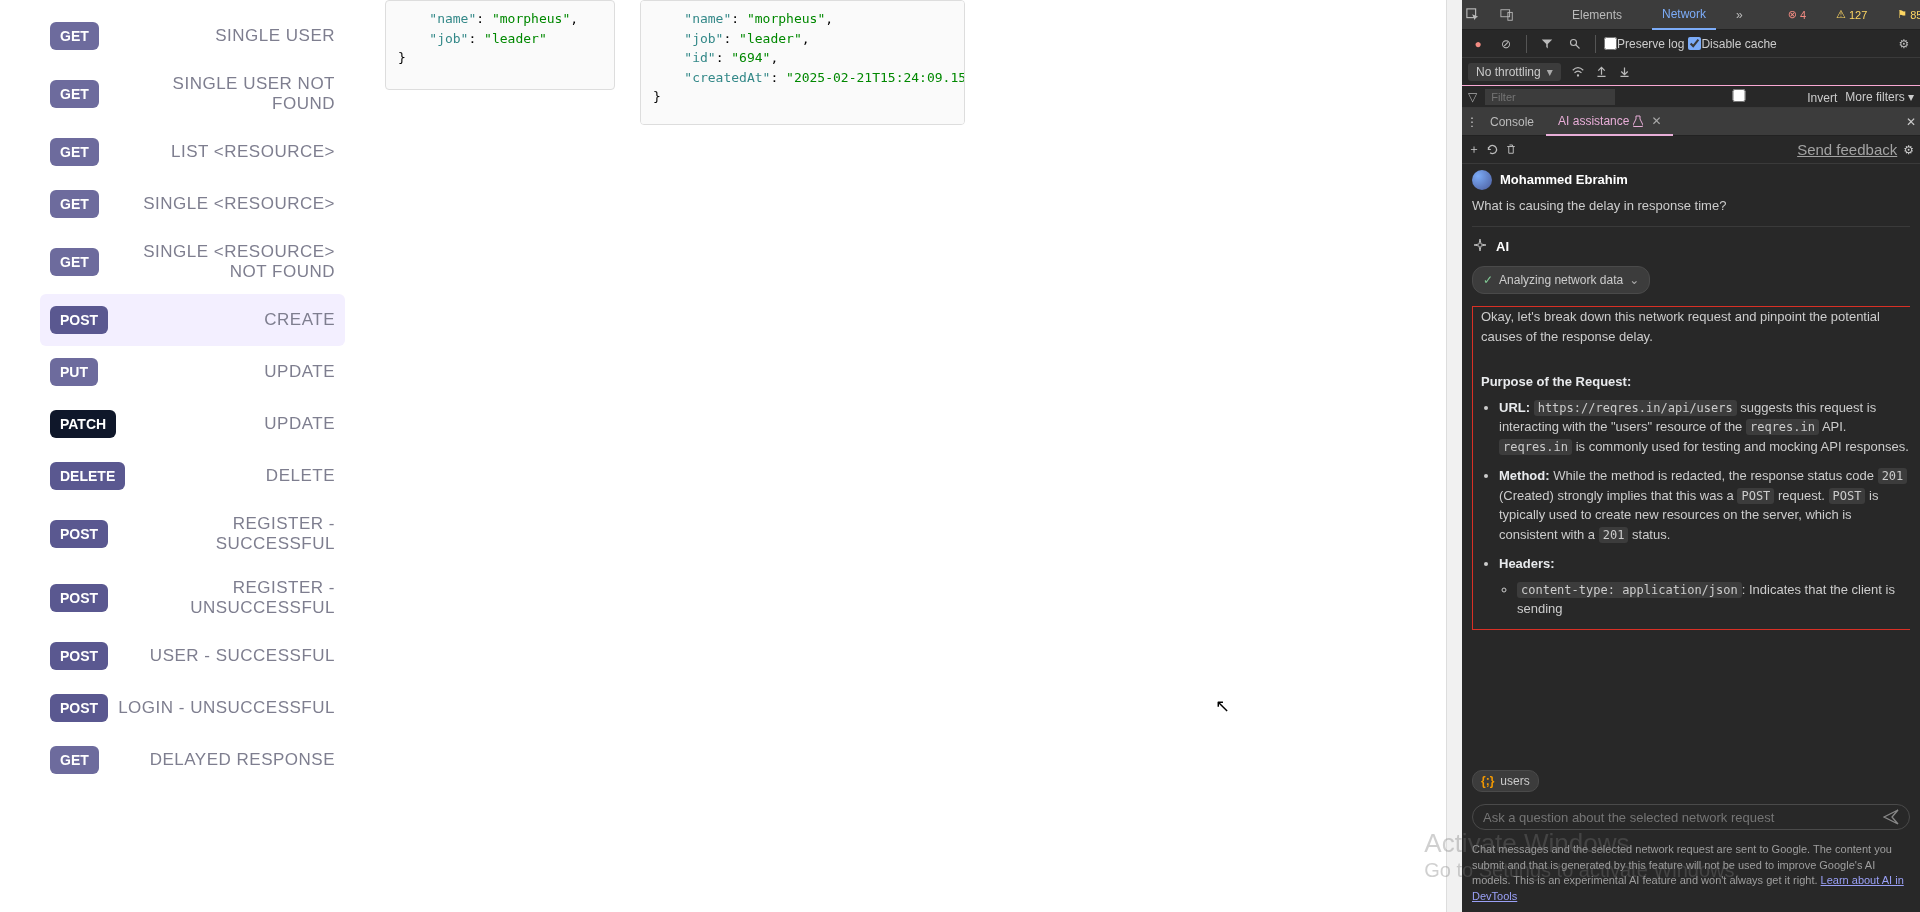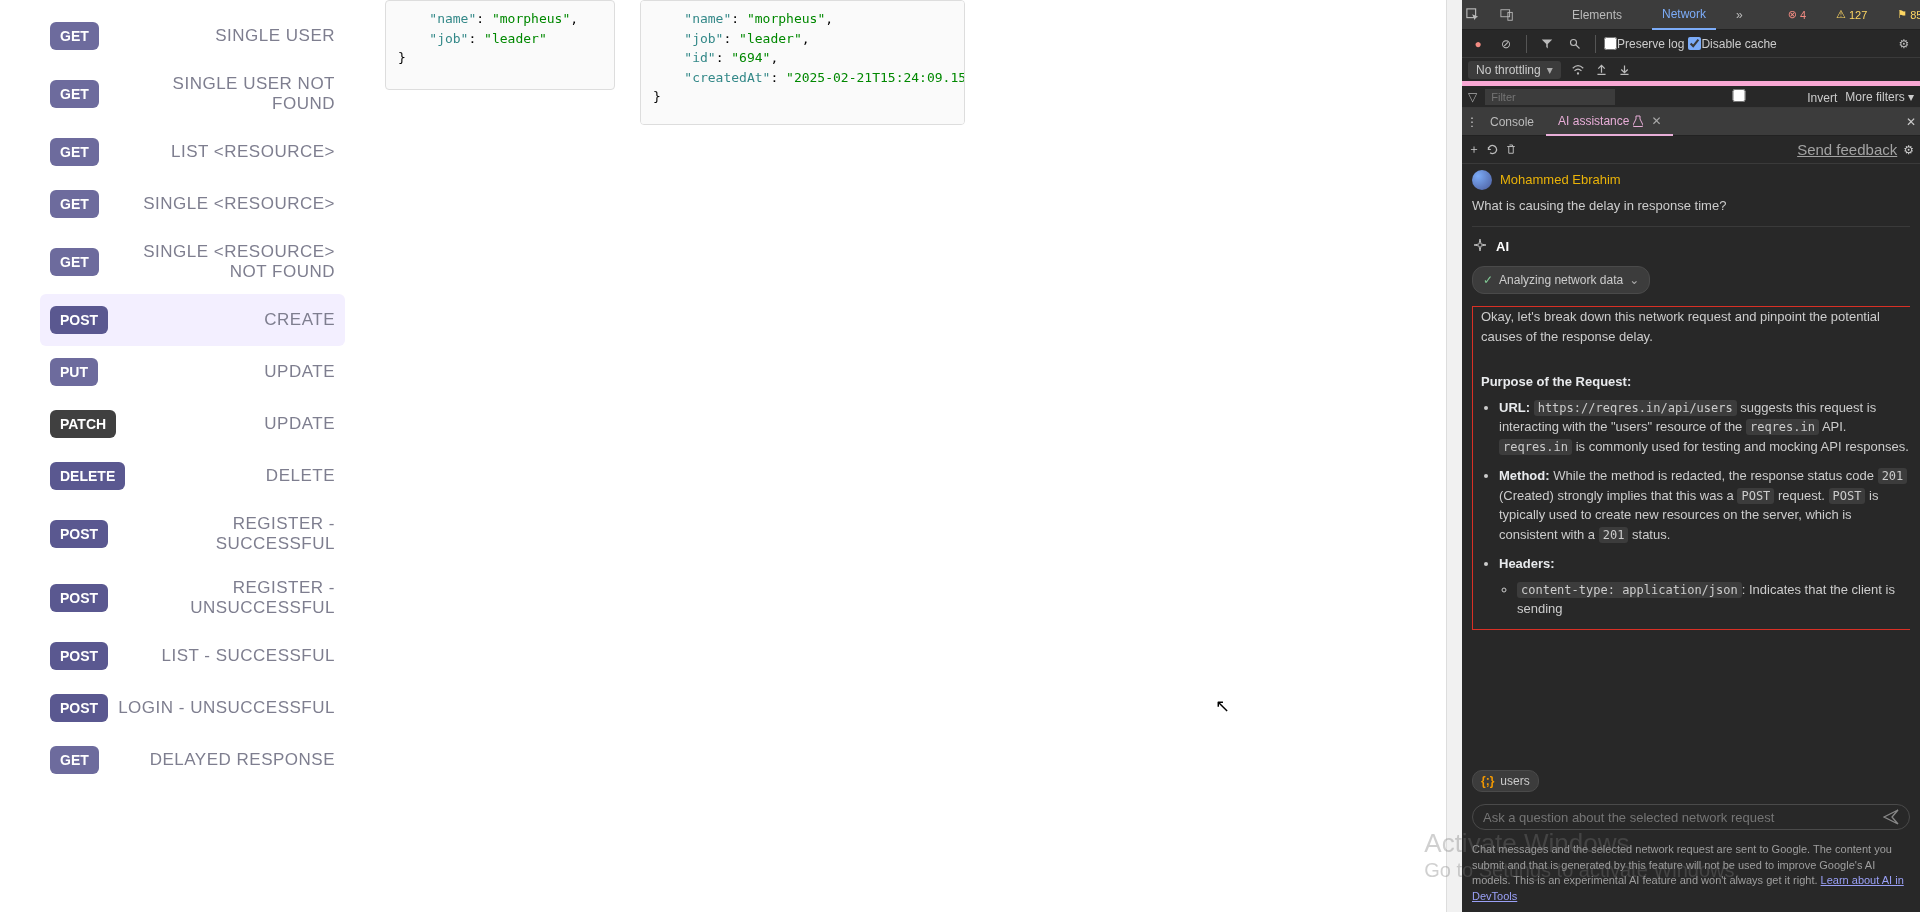--- a/index.html
+++ b/index.html
@@ -37,21 +37,21 @@
     color: #fff;
     padding: 6px 10px;
     border-radius: 6px;
     font-size: 14px;
     min-width: 40px;
     text-align: center;
   }
   .ep .method.get { background: #6d6b9d; }
   .ep .method.post { background: #5a5890; }
   .ep .method.put { background: #6d6b9d; }
-  .ep .method.patch { background: #404040; }
+  .ep .method.patch { background: #0f172a; }
   .ep .method.delete { background: #5a5890; }
   .ep .label {
     flex: 1;
     text-align: right;
     color: #7e7e8f;
     font-size: 17px;
     letter-spacing: 0.5px;
     padding-left: 10px;
   }
   
@@ -146,21 +146,21 @@
     gap: 4px;
   }
   .dt-sub .rec { color:#f28b82; }
   .dt-sub label { display:flex; align-items:center; font-size:12px;}
   .dt-sub input[type=checkbox]{ accent-color:#7cacf8;}
   .dt-sub2 {
     display: flex;
     align-items:center;
     height: 28px;
     background: #282828;
-    border-bottom:5px solid #f9a8d4;
+    border-bottom:1px solid #f9a8d4;
     padding: 0 6px;
     gap: 10px;
   }
   .dt-sub2 .throttle {
     background:#3c3c3c; padding:2px 8px; border-radius:3px;
     display:flex; align-items:center; gap:6px;
   }
   .dt-filterrow {
     display:flex; align-items:center; height:22px;
     background:#282828; border-bottom:1px solid #3a3a3a;
@@ -195,21 +195,21 @@
     font-size:13px; line-height:1.5;
   }
   .user-msg {
     border-bottom:1px solid #3a3a3a; padding-bottom:10px; margin-bottom:10px;
   }
   .user-msg .head { display:flex; align-items:center; gap:8px; margin-bottom:6px;}
   .user-msg .avatar {
     width:20px; height:20px; border-radius:50%;
     background: radial-gradient(circle at 30% 30%, #7cacf8, #4a5a9a);
   }
-  .user-msg .name { font-weight:400; color:#eab308; font-size:13px;}
+  .user-msg .name { font-weight:700; color:#ffffff; font-size:13px;}
   .user-msg .text { color:#ccc; }
   .ai-block .ai-head {
     display:flex; align-items:center; gap:8px; margin-bottom:10px;
   }
   .ai-block .ai-head .spark { color:#bbb; }
   .ai-block .ai-head .ai-label { font-weight:700; color:#fff;}
   .chip {
     display:inline-flex; align-items:center; gap:6px;
     background:#3c3c3c; border:1px solid #4a4a4a;
     padding:4px 10px; border-radius:12px; font-size:12px;
@@ -321,21 +321,21 @@
       <div class="ep">
         <span class="method post">POST</span>
         <span class="label">REGISTER - SUCCESSFUL</span>
       </div>
       <div class="ep">
         <span class="method post">POST</span>
         <span class="label">REGISTER - UNSUCCESSFUL</span>
       </div>
       <div class="ep">
         <span class="method post">POST</span>
-        <span class="label">LIST - SUCCESSFUL</span>
+        <span class="label">USER - SUCCESSFUL</span>
       </div>
       <div class="ep">
         <span class="method post">POST</span>
         <span class="label">LOGIN - UNSUCCESSFUL</span>
       </div>
       <div class="ep">
         <span class="method get">GET</span>
         <span class="label">DELAYED RESPONSE</span>
       </div>
     </div>

